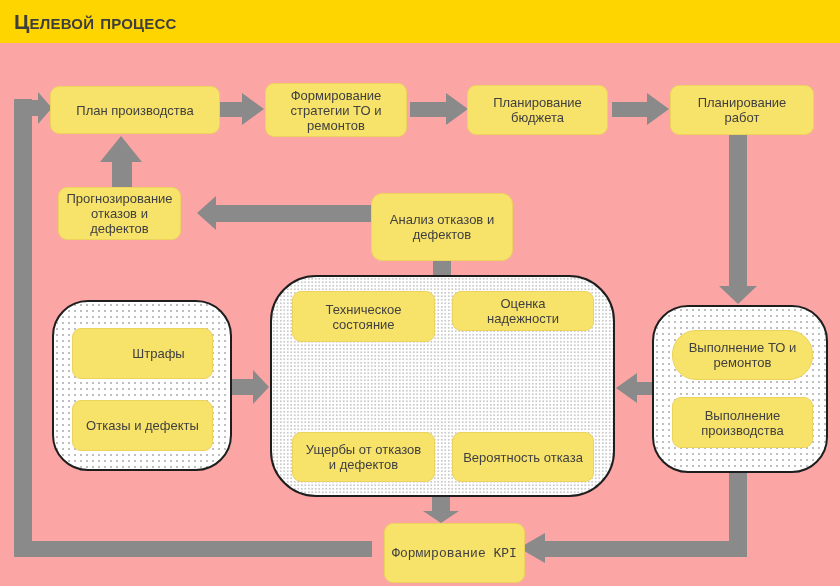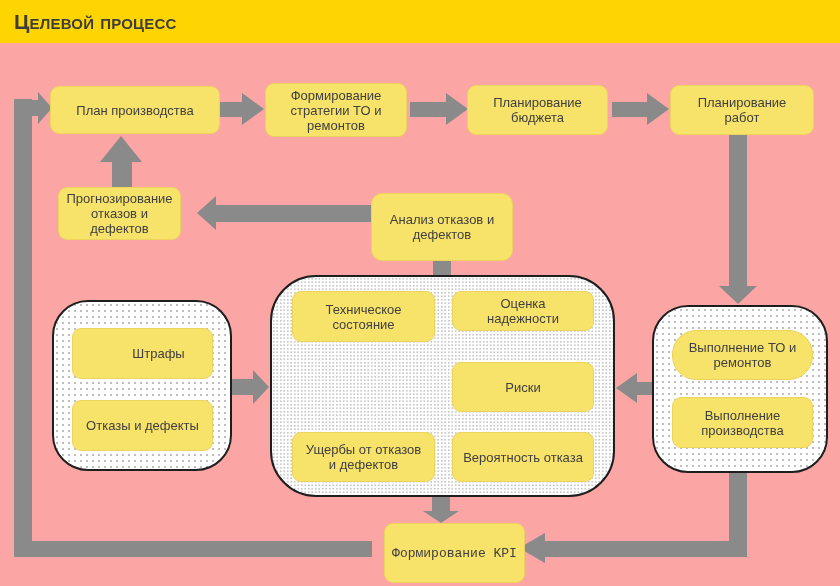--- a/index.html
+++ b/index.html
@@ -110,21 +110,20 @@
   <div class="node" style="left:50px;top:187px;width:123px;height:53px;margin-left:8px;">Прогнозирование
 отказов и
 дефектов</div>
   <div class="node" style="left:371px;top:193px;width:142px;height:68px;border-radius:11px;">Анализ отказов и
 дефектов</div>
 
   <div class="node" style="left:292px;top:291px;width:143px;height:51px;">Техническое
 состояние</div>
   <div class="node" style="left:452px;top:291px;width:142px;height:40px;">Оценка
 надежности</div>
-  <div class="node" style="left:452px;top:362px;width:142px;height:50px;">Риски</div>
   <div class="node" style="left:292px;top:432px;width:143px;height:50px;">Ущербы от отказов
 и дефектов</div>
   <div class="node" style="left:452px;top:432px;width:142px;height:50px;">Вероятность отказа</div>
 
   <div class="node" style="left:72px;top:328px;width:141px;height:51px;padding-left:36px;">Штрафы</div>
   <div class="node" style="left:72px;top:400px;width:141px;height:51px;">Отказы и дефекты</div>
 
   <div class="node" style="left:672px;top:330px;width:141px;height:50px;border-radius:24px;">Выполнение ТО и
 ремонтов</div>
   <div class="node" style="left:672px;top:397px;width:141px;height:51px;">Выполнение

